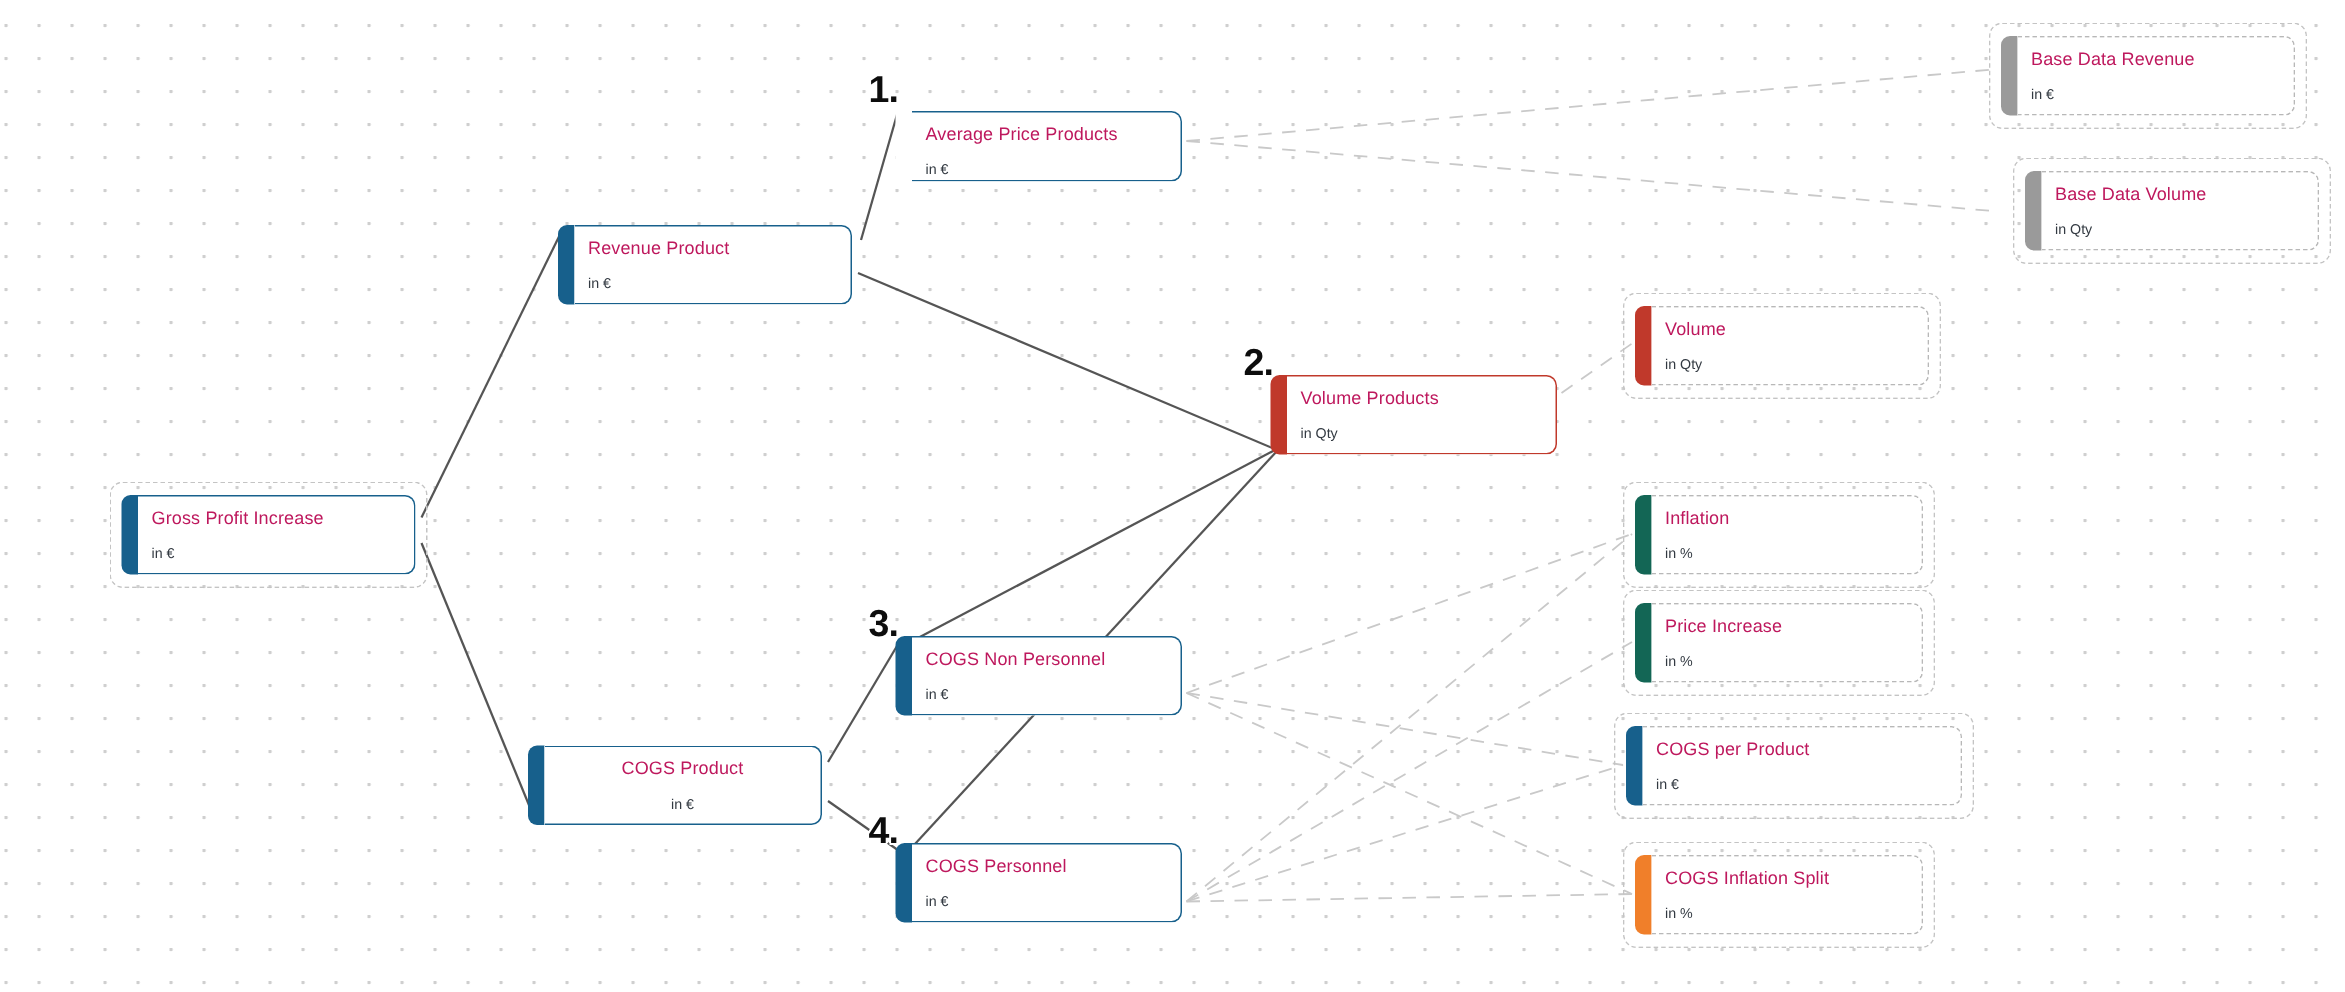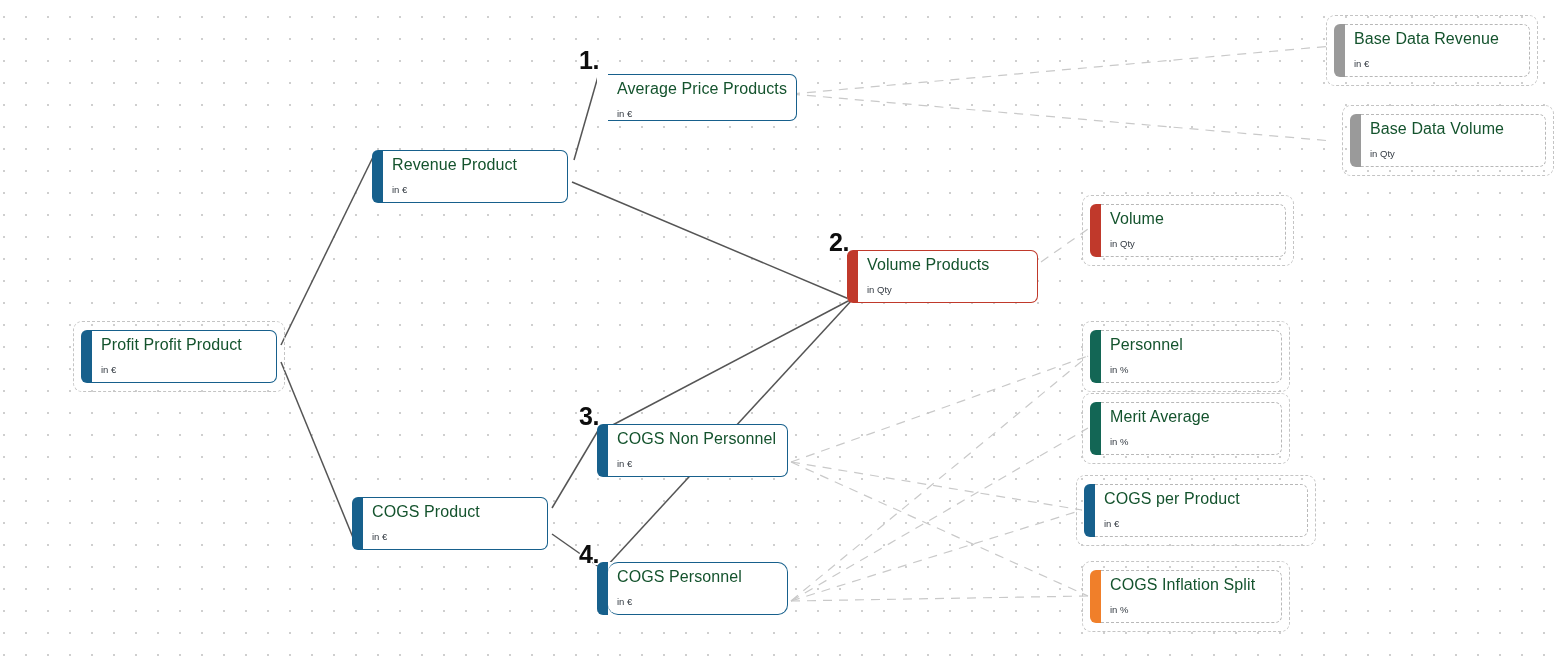--- a/index.html
+++ b/index.html
@@ -72,23 +72,23 @@
     border-left: none;
     border-radius: 0 7px 7px 0;
     background: #ffffff;
   }
   .card.outline-dashed .body {
     border: 1px dashed #b8b8b8;
     border-left: none;
   }
 
   .title {
-    font-size: 16px;
+    font-size: 12px;
     line-height: 14px;
-    color: #14532d;
+    color: #be185d;
     white-space: nowrap;
     letter-spacing: 0.1px;
   }
   .subtitle {
     font-size: 9.5px;
     line-height: 12px;
     color: #333a42;
     margin-top: 12px;
     white-space: nowrap;
   }
@@ -133,38 +133,38 @@
       <line x1="791" y1="601" x2="1088" y2="428" stroke="#c9c9c9" stroke-width="1.2" stroke-dasharray="9 7"></line>
       <line x1="791" y1="601" x2="1082" y2="510" stroke="#c9c9c9" stroke-width="1.2" stroke-dasharray="9 7"></line>
       <line x1="791" y1="601" x2="1088" y2="596" stroke="#c9c9c9" stroke-width="1.2" stroke-dasharray="9 7"></line>
     </svg>
   <div id="node-layer">
       <div class="node dashed-halo" style="left: 81px; top: 330px; width: 196px; height: 53px;">
         <div class="halo"></div>
         <div class="card" style="box-shadow: none;">
           <div class="bar" style="background: rgb(23, 96, 140);"></div>
           <div class="body" style="border-color: rgb(23, 96, 140);">
-            <div class="title">Profit Profit Product</div>
+            <div class="title">Gross Profit Increase</div>
             <div class="subtitle">in €</div>
           </div>
         </div>
       </div>
       <div class="node" style="left: 372px; top: 150px; width: 196px; height: 53px; border-radius: 25px;">
         <div class="card" style="box-shadow: none;">
           <div class="bar" style="background: rgb(23, 96, 140);"></div>
           <div class="body" style="border-color: rgb(23, 96, 140);">
             <div class="title">Revenue Product</div>
             <div class="subtitle">in €</div>
           </div>
         </div>
       </div>
       <div class="node" style="left: 352px; top: 497px; width: 196px; height: 53px;">
         <div class="card" style="box-shadow: none;">
           <div class="bar" style="background: rgb(23, 96, 140);"></div>
-          <div class="body" style="border-color: rgb(23, 96, 140);">
+          <div class="body" style="border-color: rgb(23, 96, 140); text-align: center;">
             <div class="title">COGS Product</div>
             <div class="subtitle">in €</div>
           </div>
         </div>
       </div>
       <div class="node" style="left: 597px; top: 68px; width: 191px; height: 53px;">
         <div class="card" style="box-shadow: none; align-items: flex-end;">
           <div class="bar" style="background: rgb(23, 96, 140);"></div>
           <div class="body" style="border-color: rgb(23, 96, 140);">
             <div class="title">Average Price Products</div>
@@ -189,21 +189,21 @@
           <div class="body" style="border-color: rgb(23, 96, 140);">
             <div class="title">COGS Non Personnel</div>
             <div class="subtitle">in €</div>
           </div>
         </div>
         <div class="step-badge">3.</div>
       </div>
       <div class="node" style="left: 597px; top: 562px; width: 191px; height: 53px;">
         <div class="card" style="box-shadow: none;">
           <div class="bar" style="background: rgb(23, 96, 140);"></div>
-          <div class="body" style="border-color: rgb(23, 96, 140); border-radius: 10px;">
+          <div class="body" style="border-color: rgb(23, 96, 140);">
             <div class="title">COGS Personnel</div>
             <div class="subtitle">in €</div>
           </div>
         </div>
         <div class="step-badge">4.</div>
       </div>
       <div class="node dashed-halo" style="left: 1334px; top: 24px; width: 196px; height: 53px;">
         <div class="halo"></div>
         <div class="card outline-dashed">
           <div class="bar" style="background: rgb(154, 154, 154);"></div>
@@ -231,31 +231,31 @@
             <div class="title">Volume</div>
             <div class="subtitle">in Qty</div>
           </div>
         </div>
       </div>
       <div class="node dashed-halo" style="left: 1090px; top: 330px; width: 192px; height: 53px;">
         <div class="halo"></div>
         <div class="card outline-dashed">
           <div class="bar" style="background: rgb(19, 102, 85);"></div>
           <div class="body">
-            <div class="title">Personnel</div>
+            <div class="title">Inflation</div>
             <div class="subtitle">in %</div>
           </div>
         </div>
       </div>
       <div class="node dashed-halo" style="left: 1090px; top: 402px; width: 192px; height: 53px;">
         <div class="halo"></div>
         <div class="card outline-dashed">
           <div class="bar" style="background: rgb(19, 102, 85);"></div>
           <div class="body">
-            <div class="title">Merit Average</div>
+            <div class="title">Price Increase</div>
             <div class="subtitle">in %</div>
           </div>
         </div>
       </div>
       <div class="node dashed-halo" style="left: 1084px; top: 484px; width: 224px; height: 53px;">
         <div class="halo"></div>
         <div class="card outline-dashed">
           <div class="bar" style="background: rgb(23, 96, 140);"></div>
           <div class="body">
             <div class="title">COGS per Product</div>

